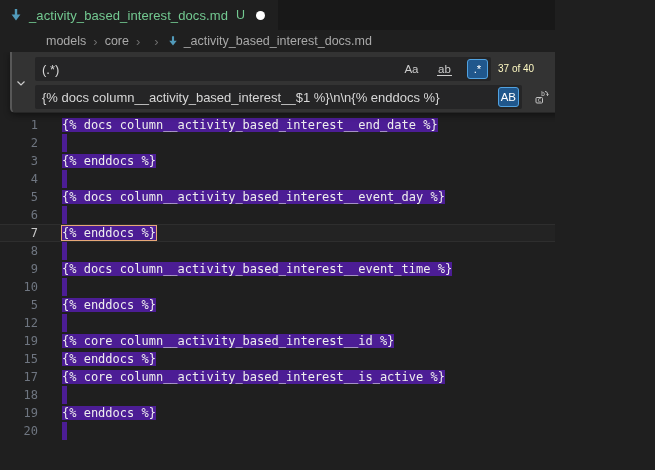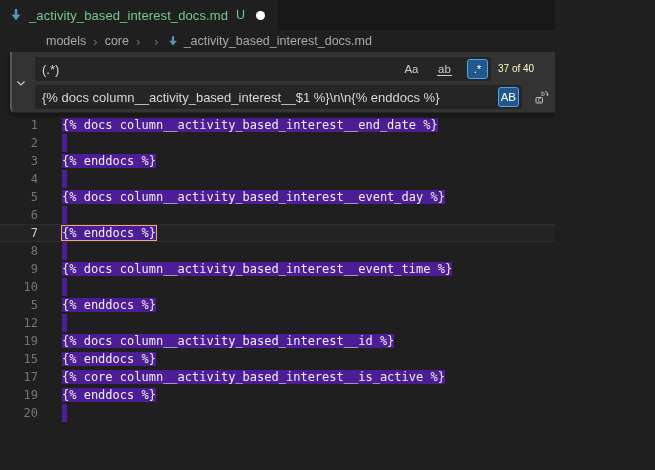--- a/index.html
+++ b/index.html
@@ -144,29 +144,33 @@
         <div class="line">
           <span class="num">5</span>
           <span class="content"><span class="hl">{% enddocs %}</span></span>
         </div>
         <div class="line">
           <span class="num">12</span>
           <span class="content"><span class="hl sliver"></span></span>
         </div>
         <div class="line">
           <span class="num">19</span>
-          <span class="content"><span class="hl">{% docs column__activity_based_interest__id %}</span></span>
+          <span class="content"><span class="hl">{% core column__activity_based_interest__id %}</span></span>
         </div>
         <div class="line">
           <span class="num">15</span>
           <span class="content"><span class="hl">{% enddocs %}</span></span>
         </div>
         <div class="line">
           <span class="num">17</span>
           <span class="content"><span class="hl">{% core column__activity_based_interest__is_active %}</span></span>
+        </div>
+        <div class="line">
+          <span class="num">18</span>
+          <span class="content"><span class="hl sliver"></span></span>
         </div>
         <div class="line">
           <span class="num">19</span>
           <span class="content"><span class="hl">{% enddocs %}</span></span>
         </div>
         <div class="line">
           <span class="num">20</span>
           <span class="content"><span class="hl sliver"></span></span>
         </div>
       </div>

